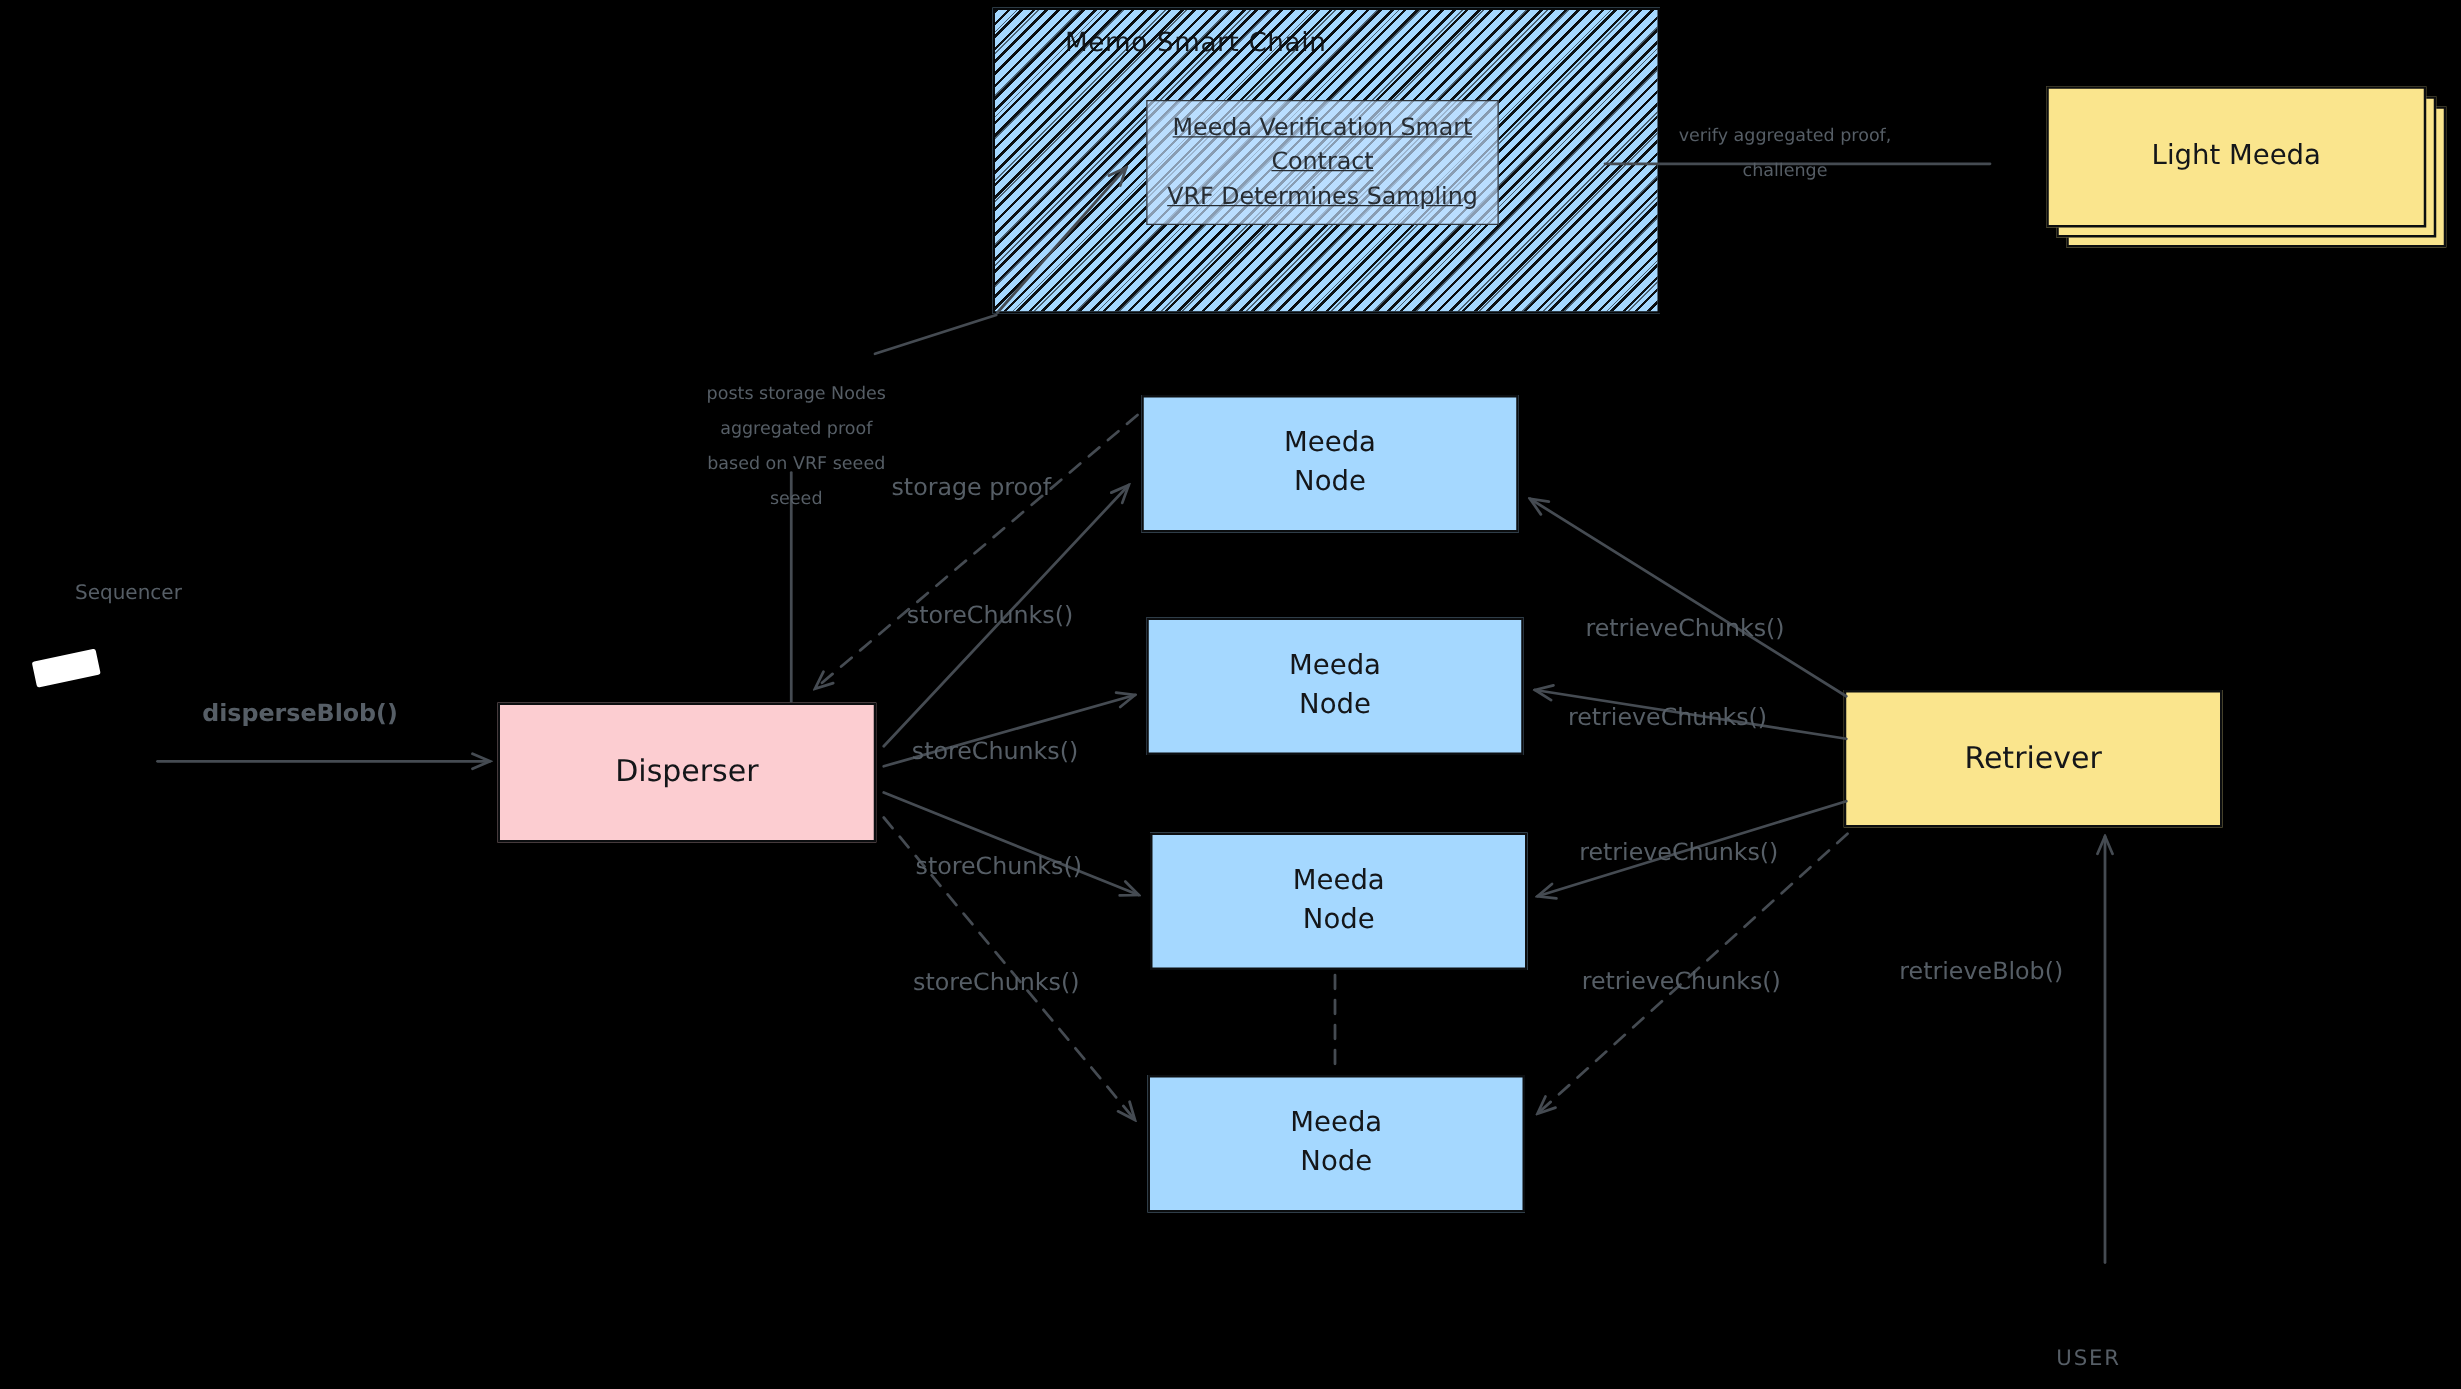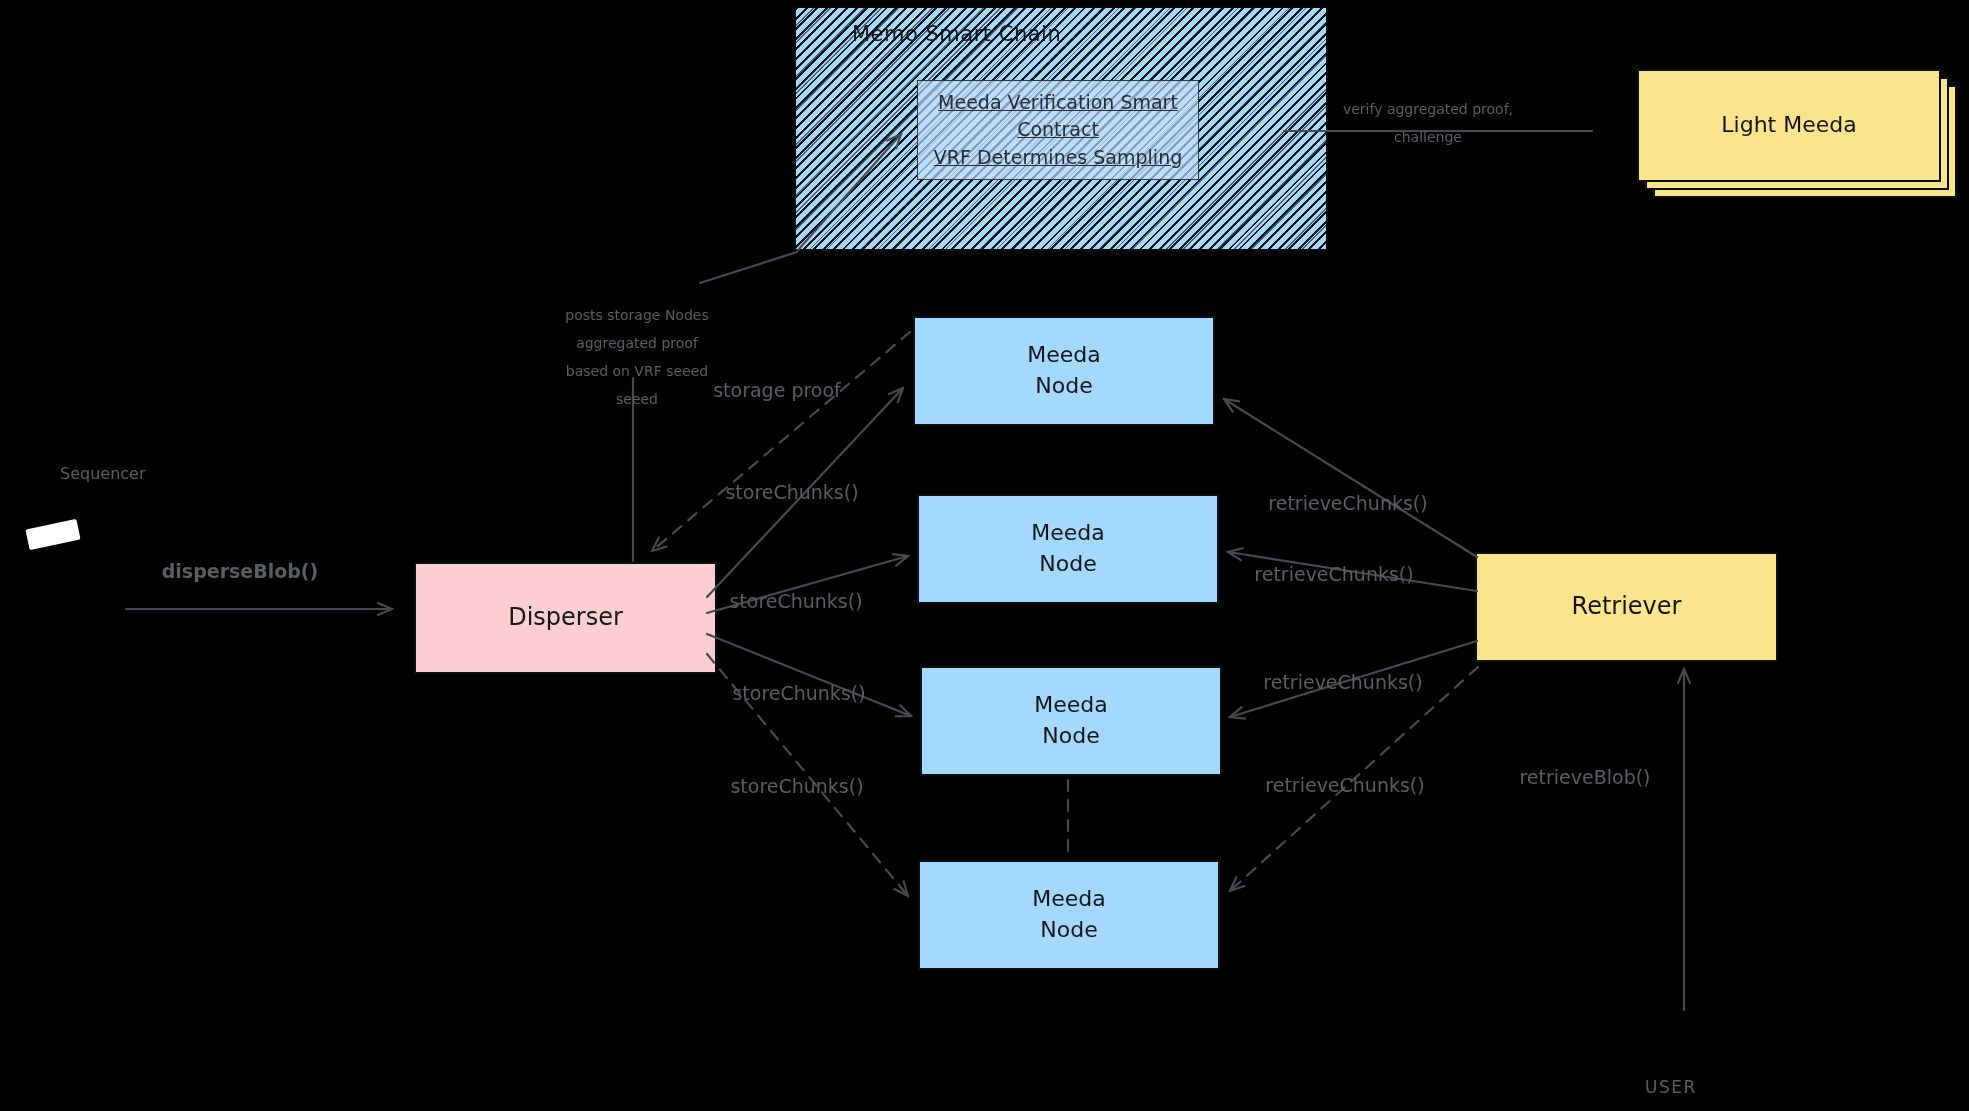--- a/index.html
+++ b/index.html
@@ -60,21 +60,21 @@
       <div>VRF Determines Sampling</div>
     </div>
   </div>
 
   <div class="stackcard" style="left:1653px;top:85px;width:304px;height:113px;"></div>
   <div class="stackcard" style="left:1645px;top:77px;width:304px;height:113px;"></div>
   <div class="box" style="left:1637px;top:69px;width:304px;height:113px;background:var(--yellow);">
     <div class="t">Light Meeda</div>
   </div>
 
-  <div class="box" style="left:414px;top:562px;width:303px;height:112px;background:var(--pink);">
+  <div class="box" style="left:398px;top:562px;width:303px;height:112px;background:var(--pink);">
     <div class="t" style="font-size:24px;">Disperser</div>
   </div>
 
   <div class="box" style="left:913px;top:316px;width:302px;height:110px;background:var(--blue);">
     <div class="t">Meeda</div>
     <div class="t">Node</div>
   </div>
   <div class="box" style="left:917px;top:494px;width:302px;height:110px;background:var(--blue);">
     <div class="t">Meeda</div>
     <div class="t">Node</div>

